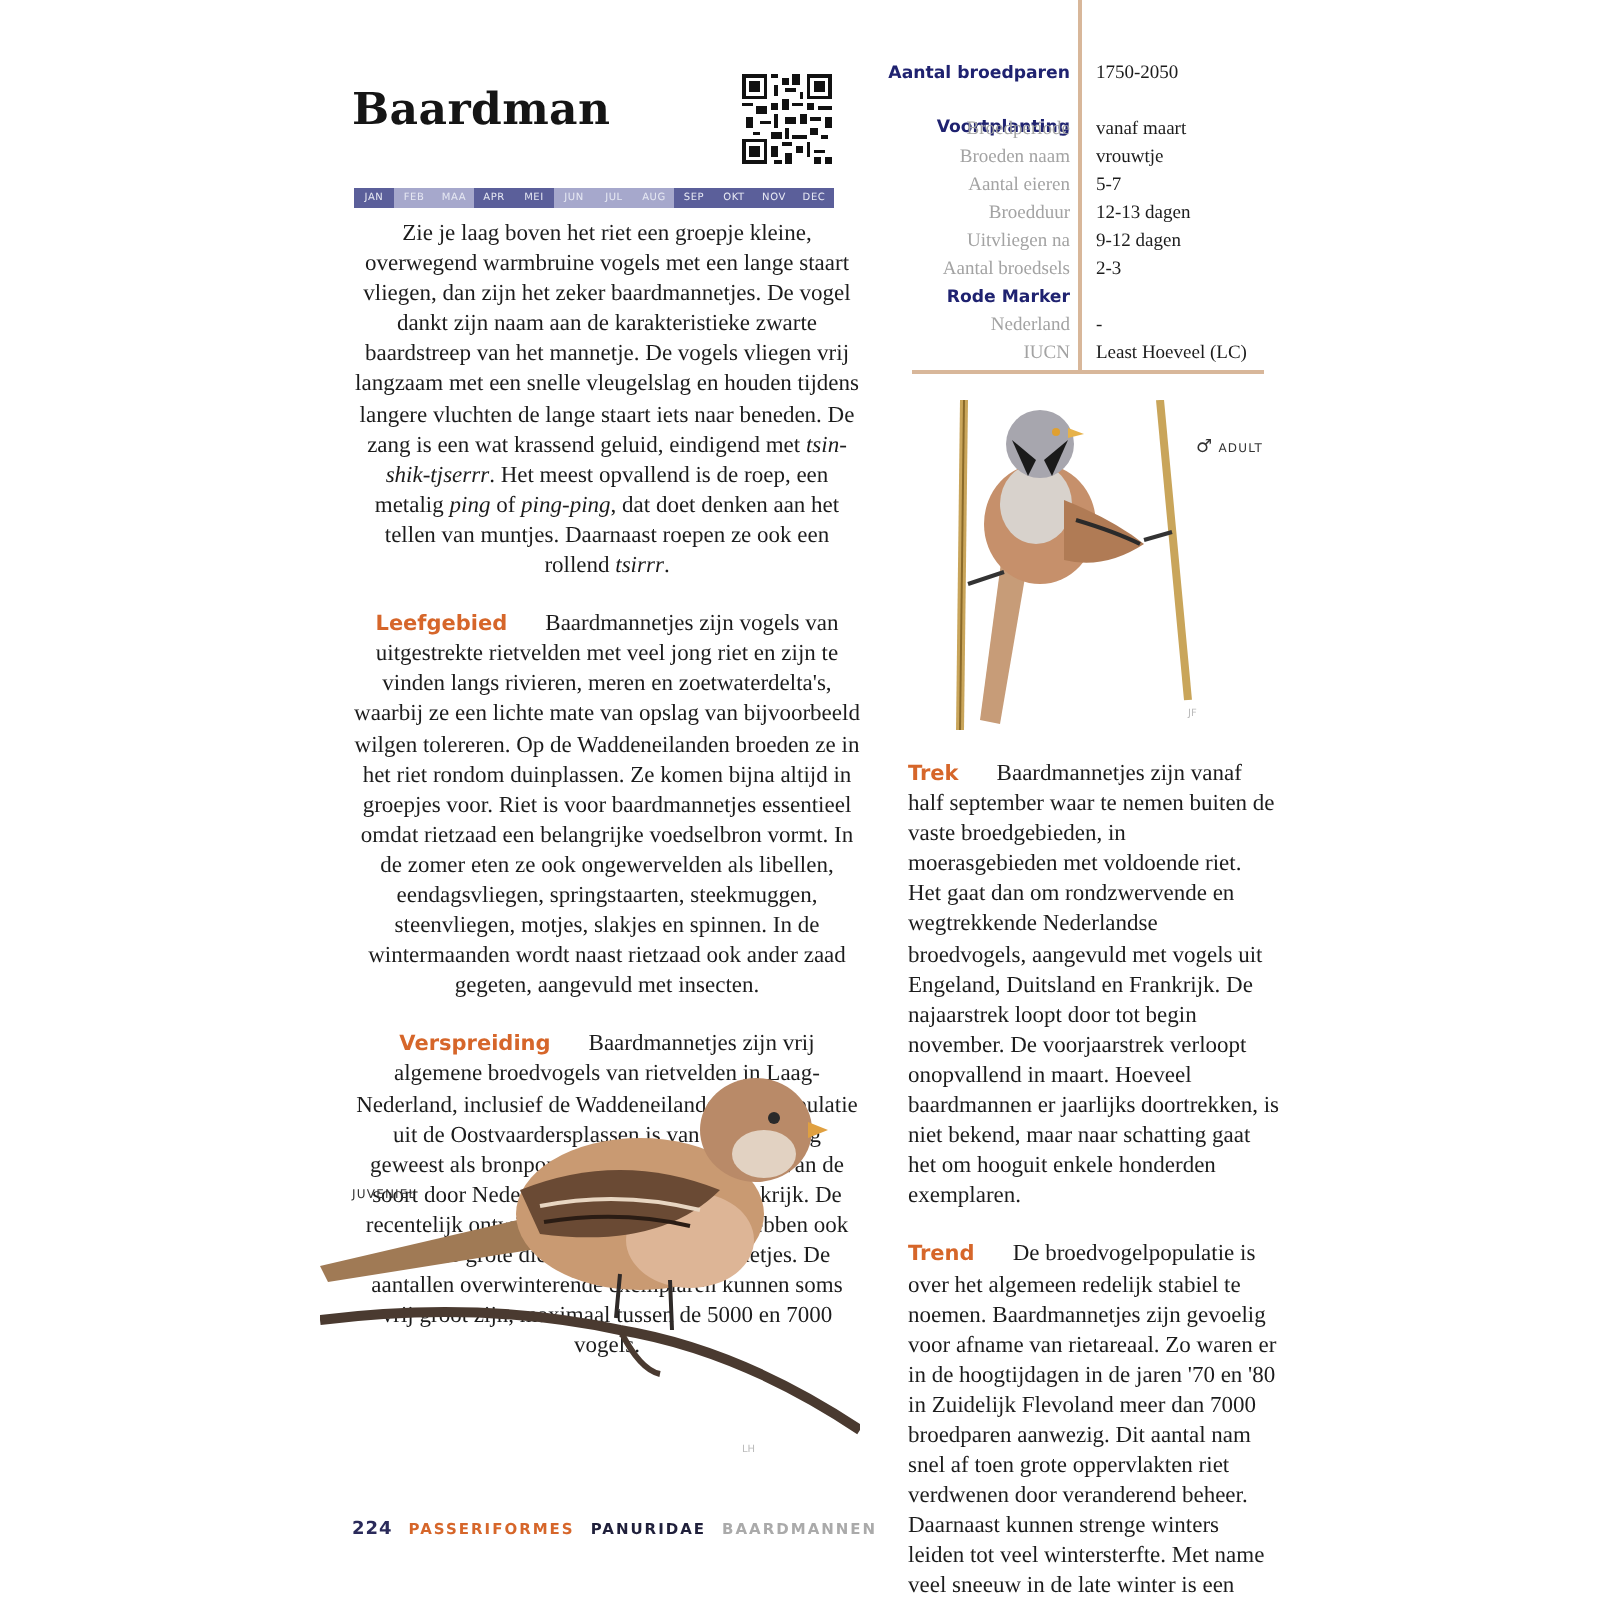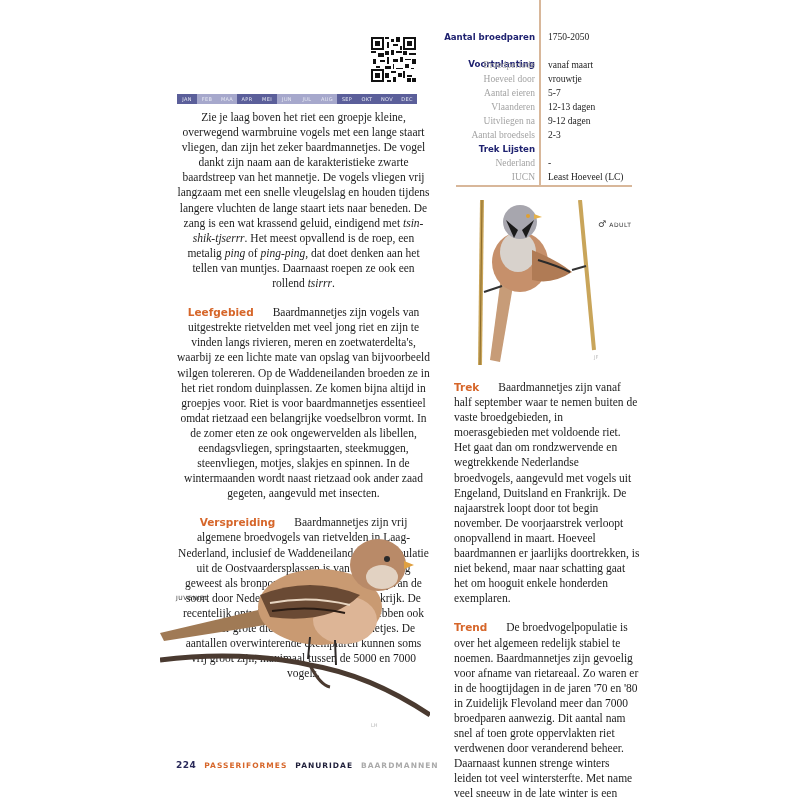--- a/index.html
+++ b/index.html
@@ -55,20 +55,21 @@
   .footer .pg { color: #2a2a5a; font-weight: bold; font-size: 9px; letter-spacing: 0.5px; }
   .footer .order { color: #d6662a; font-weight: bold; }
   .footer .family { color: #1f1f3a; font-weight: bold; }
   .footer .group { color: #aaaaaa; font-weight: bold; }
 </style>
 </head>
 <body>
 
 <div class="page">
 
+  <div class="title">Baardman</div>
 
   <svg class="qr" viewBox="0 0 25 25" shape-rendering="crispEdges">
     <rect width="25" height="25" fill="#fff"></rect>
     <g fill="#111">
       <rect x="0" y="0" width="7" height="7"></rect>
         <rect x="1" y="1" width="5" height="5" fill="#fff"></rect>
         <rect x="2" y="2" width="3" height="3"></rect>
       <rect x="18" y="0" width="7" height="7"></rect>
         <rect x="19" y="1" width="5" height="5" fill="#fff"></rect>
         <rect x="20" y="2" width="3" height="3"></rect>
@@ -136,41 +137,41 @@
       <span class="v">1750-2050</span>
     </div>
     <div class="info-row" style="top:29px">
       <span class="k section">Voortplanting</span>
     </div>
     <div class="info-row" style="top:30px">
       <span class="k">Broedperiode</span>
       <span class="v">vanaf maart</span>
     </div>
     <div class="info-row" style="top:44px">
-      <span class="k">Hoeveel door</span>
+      <span class="k">Broeden naam</span>
       <span class="v">vrouwtje</span>
     </div>
     <div class="info-row" style="top:58px">
       <span class="k">Aantal eieren</span>
       <span class="v">5-7</span>
     </div>
     <div class="info-row" style="top:72px">
-      <span class="k">Vlaanderen</span>
+      <span class="k">Broedduur</span>
       <span class="v">12-13 dagen</span>
     </div>
     <div class="info-row" style="top:86px">
       <span class="k">Uitvliegen na</span>
       <span class="v">9-12 dagen</span>
     </div>
     <div class="info-row" style="top:100px">
       <span class="k">Aantal broedsels</span>
       <span class="v">2-3</span>
     </div>
     <div class="info-row" style="top:114px">
-      <span class="k section">Trek Lijsten</span>
+      <span class="k section">Rode Marker</span>
     </div>
     <div class="info-row" style="top:128px">
       <span class="k">Nederland</span>
       <span class="v">-</span>
     </div>
     <div class="info-row" style="top:142px">
       <span class="k">IUCN</span>
       <span class="v">Least Hoeveel (LC)</span>
     </div>
   </div>

